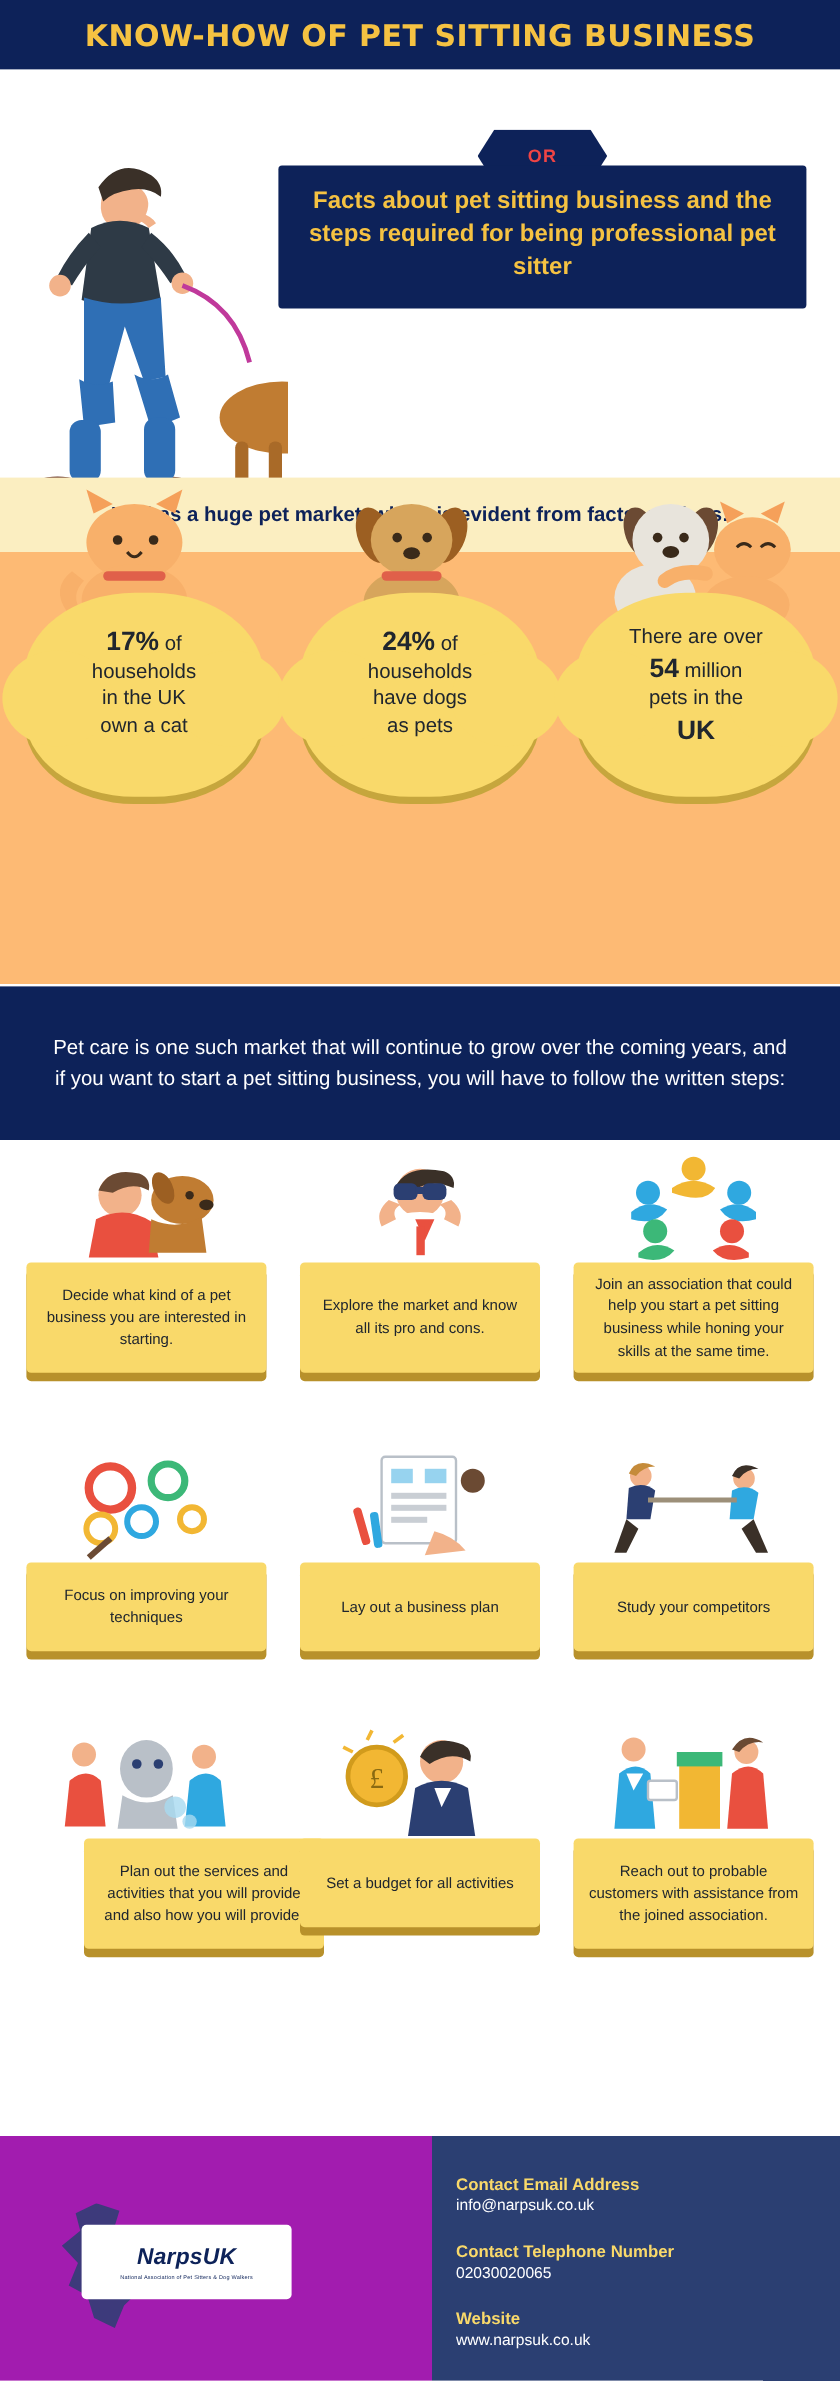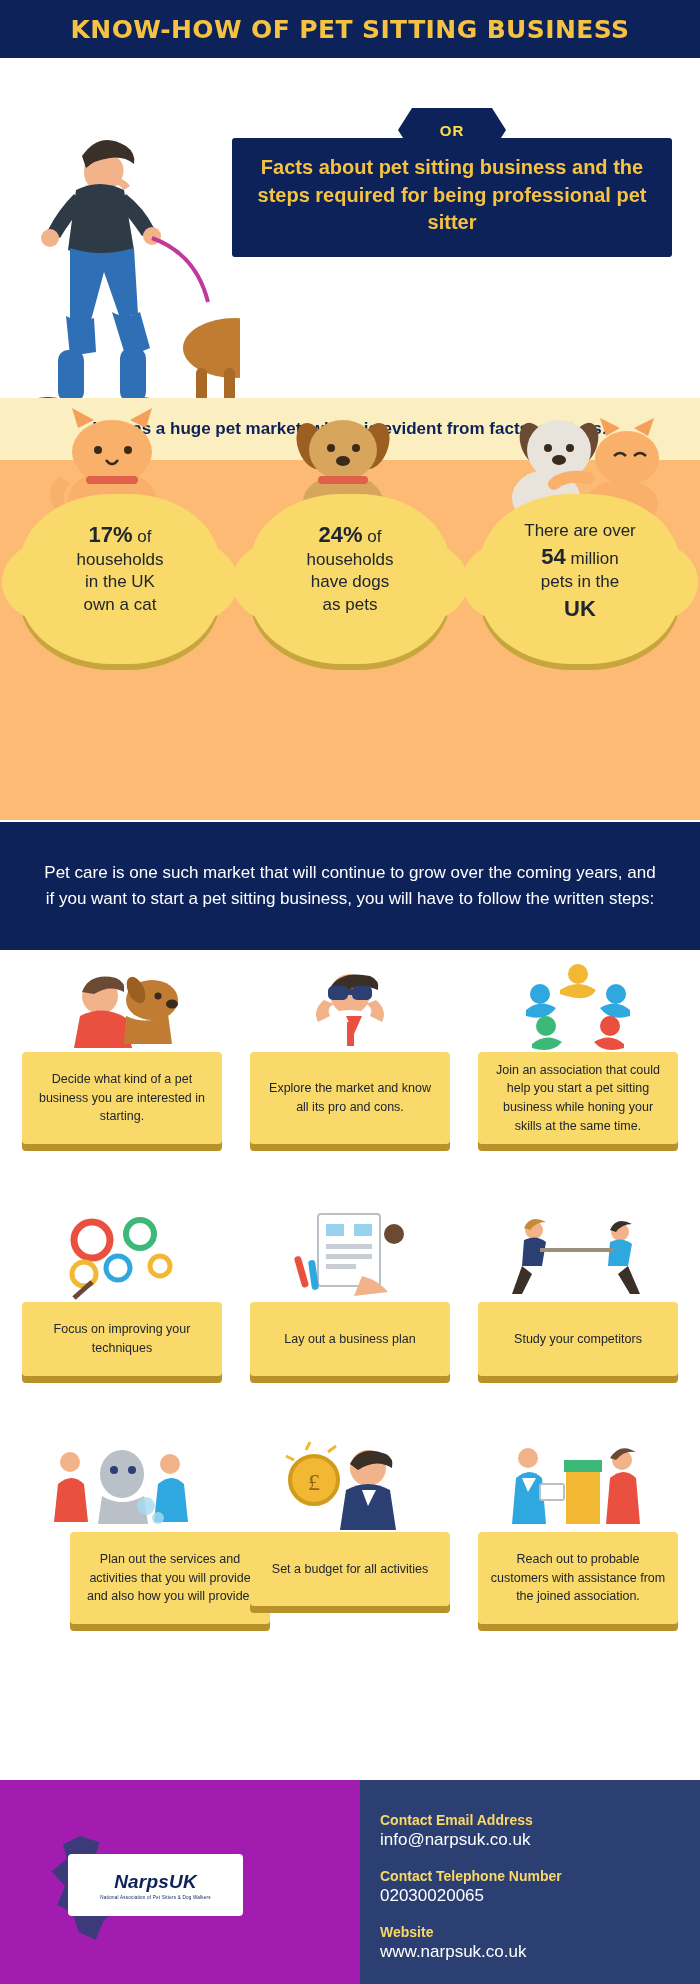--- a/index.html
+++ b/index.html
@@ -34,21 +34,21 @@
   }
   .hero-right p{
     margin:0;color:#f5c242;font-size:20px;font-weight:bold;line-height:1.38;
     text-align:center;
   }
   .or-badge{
     position:absolute;left:398px;top:50px;width:108px;height:44px;
     background:#0d2259;
     clip-path:polygon(14px 0, 94px 0, 108px 22px, 94px 44px, 14px 44px, 0 22px);
     display:flex;align-items:center;justify-content:center;
-    color:#fde047;font-size:15px;font-weight:bold;letter-spacing:1px;
+    color:#ef4444;font-size:15px;font-weight:bold;letter-spacing:1px;
   }
 
   
   .grass{
     position:absolute;left:14px;top:345px;width:420px;height:18px;
     background:#8dc63f;border-radius:3px;
   }
 
   
   .illus{position:absolute;left:0;top:58px;width:240px;height:305px;}
@@ -116,21 +116,21 @@
   .logo-box .lg1{color:#0d2259;font-size:19px;font-weight:bold;font-style:italic;letter-spacing:.2px;}
   .logo-box .lg2{color:#0d2259;font-size:4.6px;letter-spacing:.2px;margin-top:2px;}
   .map-shape{
     position:absolute;left:40px;top:56px;width:96px;height:104px;
     background:#2b3f72;
     clip-path:polygon(42% 0,62% 6%,58% 18%,74% 20%,86% 36%,76% 52%,84% 66%,66% 82%,58% 100%,40% 92%,34% 74%,18% 66%,26% 48%,12% 34%,28% 22%,24% 8%);
     opacity:.85;
   }
   .contact{position:absolute;left:20px;width:300px;}
   .contact .ttl{color:#f9d96a;font-size:14px;font-weight:bold;margin-bottom:2px;}
-  .contact .val{color:#ffffff;font-size:17px;}
+  .contact .val{color:#ffffff;font-size:13px;}
 </style>
 </head>
 <body>
 
 <div class="page">
 
   <div class="header">
     <h1>KNOW-HOW OF PET SITTING BUSINESS</h1>
   </div>
 

